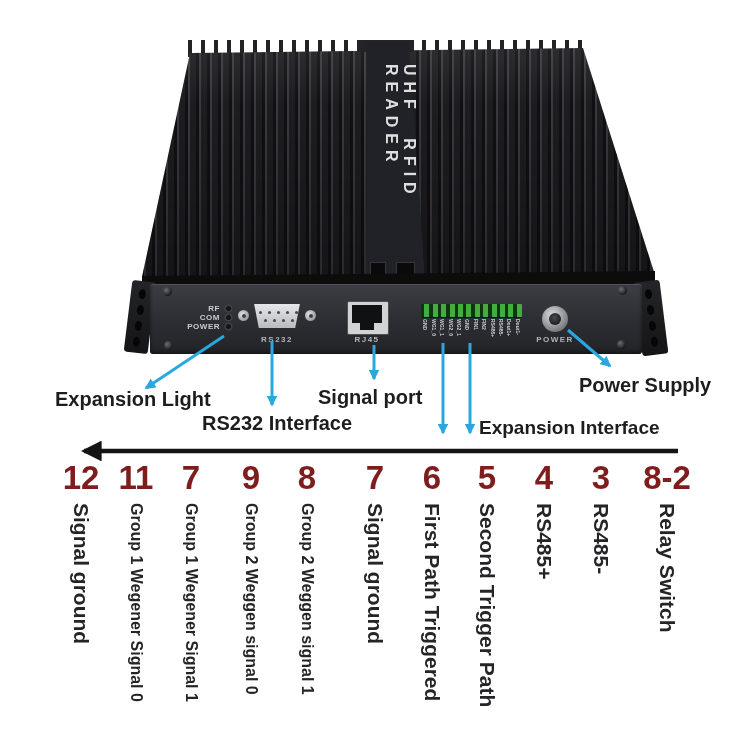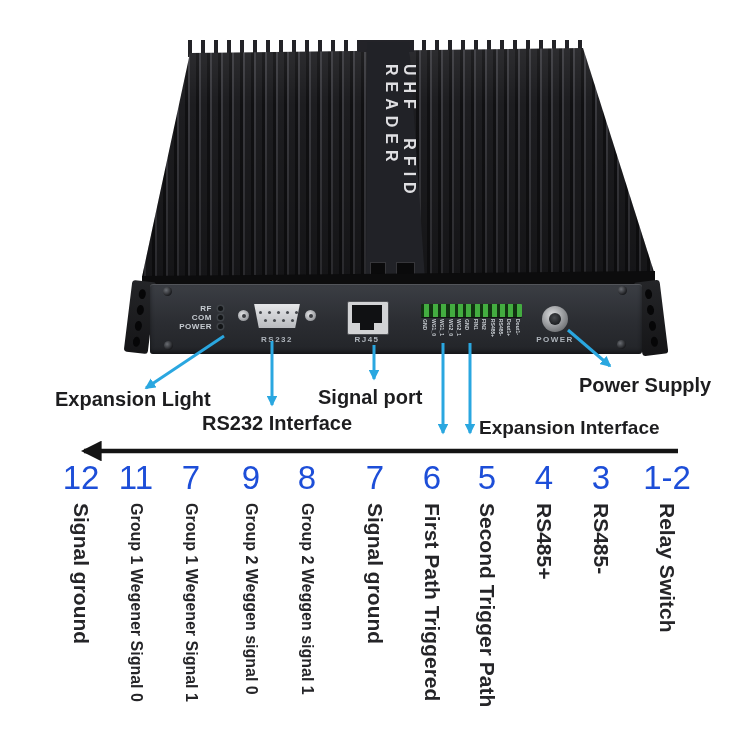--- a/index.html
+++ b/index.html
@@ -69,21 +69,21 @@
   .wing-holes{left:8px;top:8px;width:7px;height:10px;border-radius:50%;background:#060607;
     box-shadow:0 16px #060607,0 32px #060607,0 48px #060607;}
 
   
   .callout{font-size:20px;font-weight:700;color:#1d1d1f;white-space:nowrap;}
   svg.arrows{left:0;top:0;pointer-events:none;}
 
   
   .pin-col{position:absolute;top:458px;display:flex;flex-direction:column;align-items:center;
     transform:translateX(-50%);}
-  .pin-num{font-size:33px;font-weight:400;color:#1d4ed8;height:42px;line-height:40px;white-space:nowrap;}
+  .pin-num{font-size:33px;font-weight:700;color:#7f1d1d;height:42px;line-height:40px;white-space:nowrap;}
   .pin-label{writing-mode:vertical-rl;text-orientation:mixed;margin-top:3px;white-space:nowrap;color:#252528;}
   .pin-label.bold{font-size:21px;font-weight:700;}
   .pin-label.small{font-size:16px;font-weight:600;}
 </style>
 </head>
 <body>
 
 <div id="canvas">
 
   <div class="abs fin-teeth"></div>
@@ -102,21 +102,21 @@
   <div class="abs wing" style="left:638px;top:281px;width:26px;height:74px;transform:rotate(-7deg);">
     <div class="abs wing-holes" style="left:10px;"></div>
   </div>
 
   <div class="abs panel">
     <div class="abs screw" style="left:13px;top:3px;"></div>
     <div class="abs screw" style="left:468px;top:2px;"></div>
     <div class="abs screw" style="left:14px;top:57px;"></div>
     <div class="abs screw" style="left:467px;top:56px;"></div>
 
-    <div class="abs" style="left:4px;top:20px;">
+    <div class="abs" style="left:12px;top:20px;">
       <div class="led-row">
         <span class="led-label">RF</span>
         <span class="led-dot"></span>
       </div>
       <div class="led-row">
         <span class="led-label">COM</span>
         <span class="led-dot"></span>
       </div>
       <div class="led-row">
         <span class="led-label">POWER</span>
@@ -216,17 +216,17 @@
   </div>
   <div class="pin-col" style="left:544px">
     <div class="pin-num">4</div>
     <div class="pin-label bold">RS485+</div>
   </div>
   <div class="pin-col" style="left:601px">
     <div class="pin-num">3</div>
     <div class="pin-label bold">RS485-</div>
   </div>
   <div class="pin-col" style="left:667px">
-    <div class="pin-num">1-2</div>
+    <div class="pin-num">8-2</div>
     <div class="pin-label bold">Relay Switch</div>
   </div>
 
 </div>
 
 </body></html>

